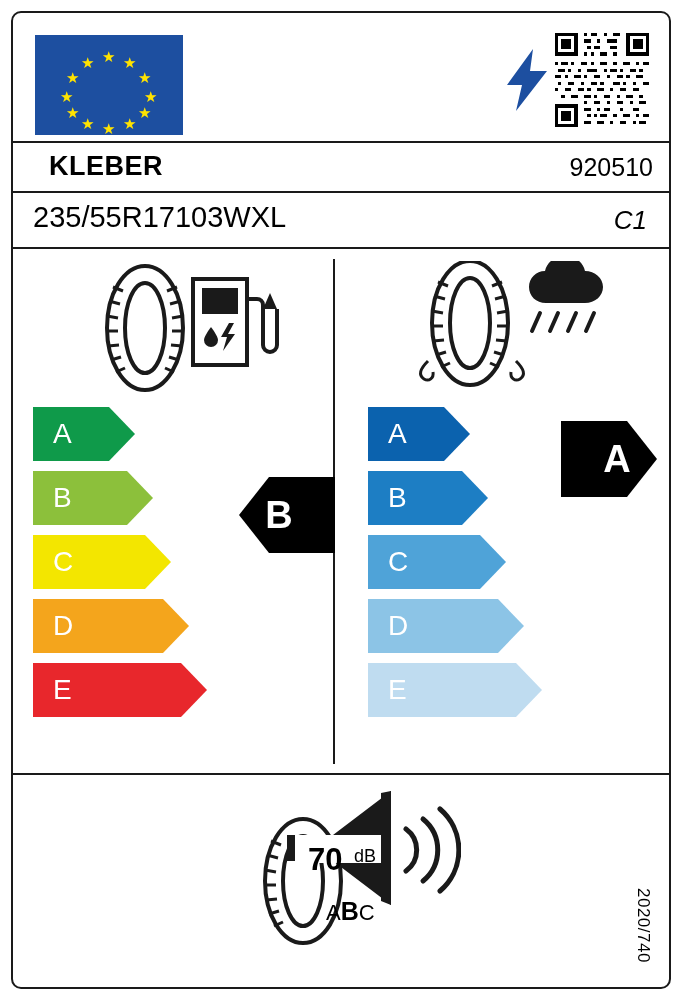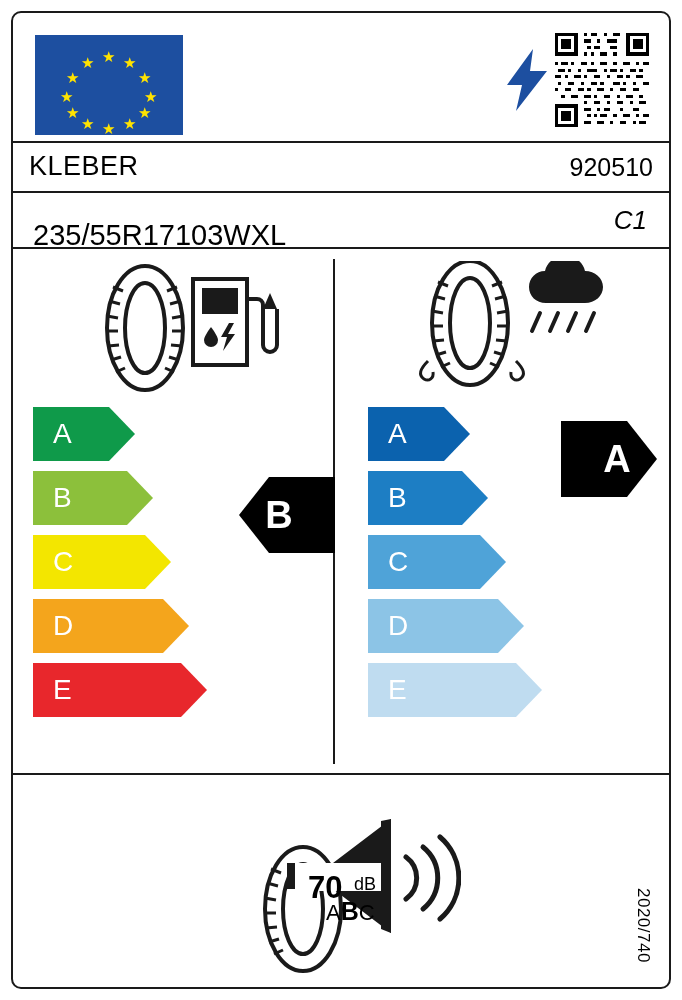--- a/index.html
+++ b/index.html
@@ -83,44 +83,43 @@
     background: #1a1a1a;
   }
   .brand-row {
     position: absolute;
     left: 0; top: 130px;
     width: 100%;
     height: 48px;
   }
   .brand-name {
     position: absolute;
-    left: 16px;
+    left: 36px;
     top: 8px;
     font-size: 27px;
-    font-weight: normal;
+    font-weight: bold;
     letter-spacing: 0.5px;
   }
   .article-no {
     position: absolute;
     right: 16px;
     top: 10px;
     font-size: 25px;
   }
   .size-row {
     position: absolute;
     left: 0; top: 180px;
     width: 100%;
     height: 52px;
   }
   .tyre-size {
     position: absolute;
     left: 20px;
     top: 8px;
     font-size: 29px;
-    margin-top: 18px;
   }
   .tyre-class {
     position: absolute;
     right: 22px;
     top: 12px;
     font-size: 26px;
     font-style: italic;
   }
 
   
@@ -188,21 +187,21 @@
     font-size: 38px;
     font-weight: bold;
   }
   .arrow-marker.right-dir .mletter { margin-left: 8px; }
   .arrow-marker.left-dir .mletter { margin-left: -8px; }
 
   
   .noise {
     position: absolute;
     left: 0;
-    top: 760px;
+    top: 732px;
     width: 100%;
     height: 210px;
   }
   .noise-inner {
     position: absolute;
     left: 228px;
     top: 38px;
     width: 220px;
     height: 160px;
   }

